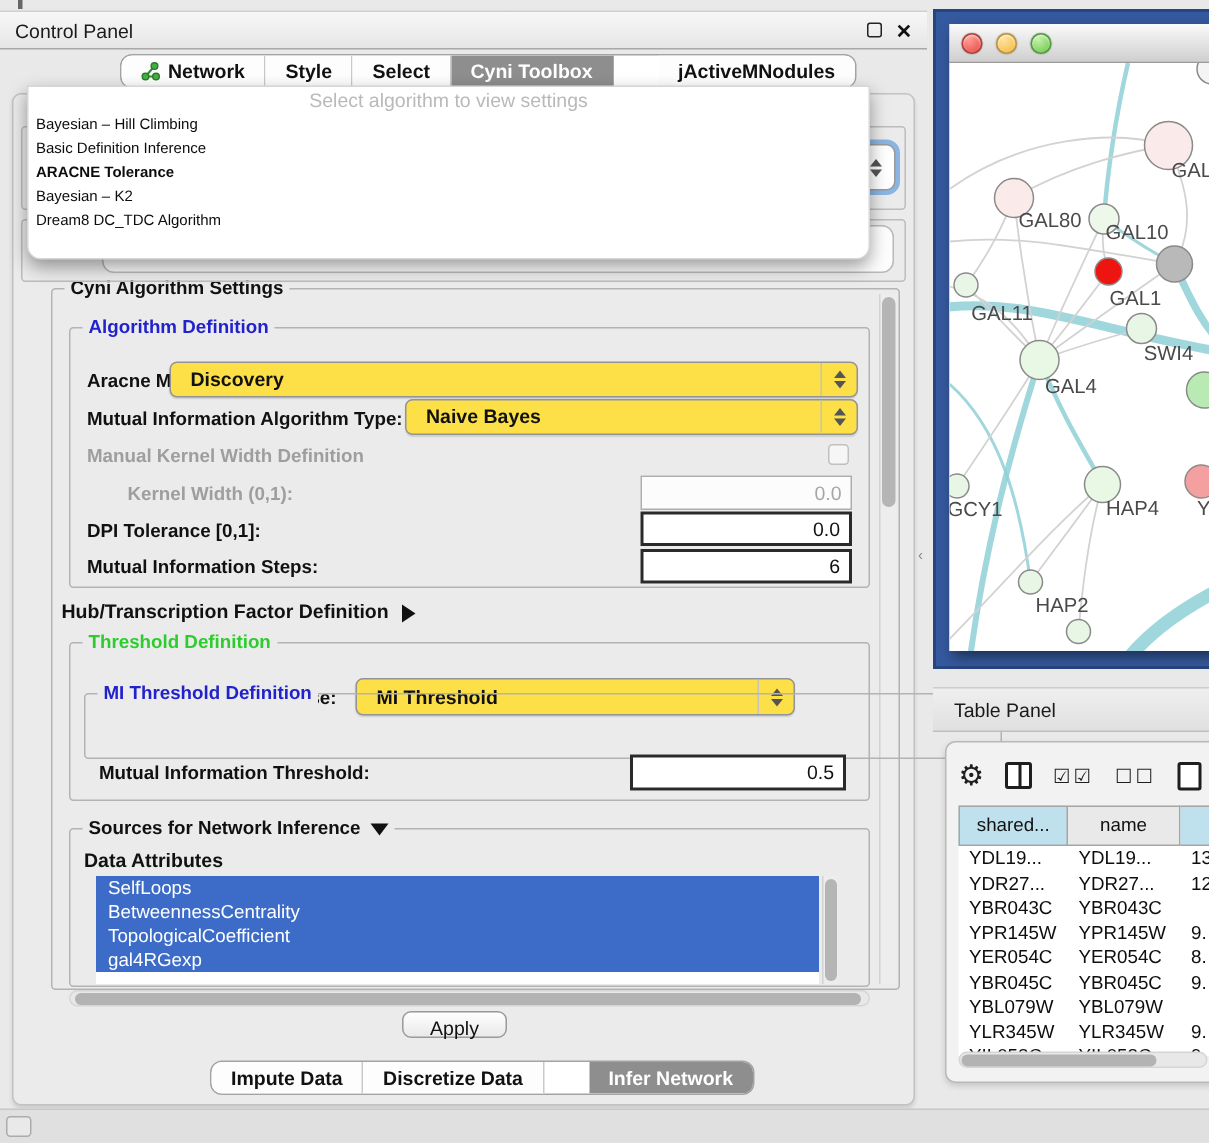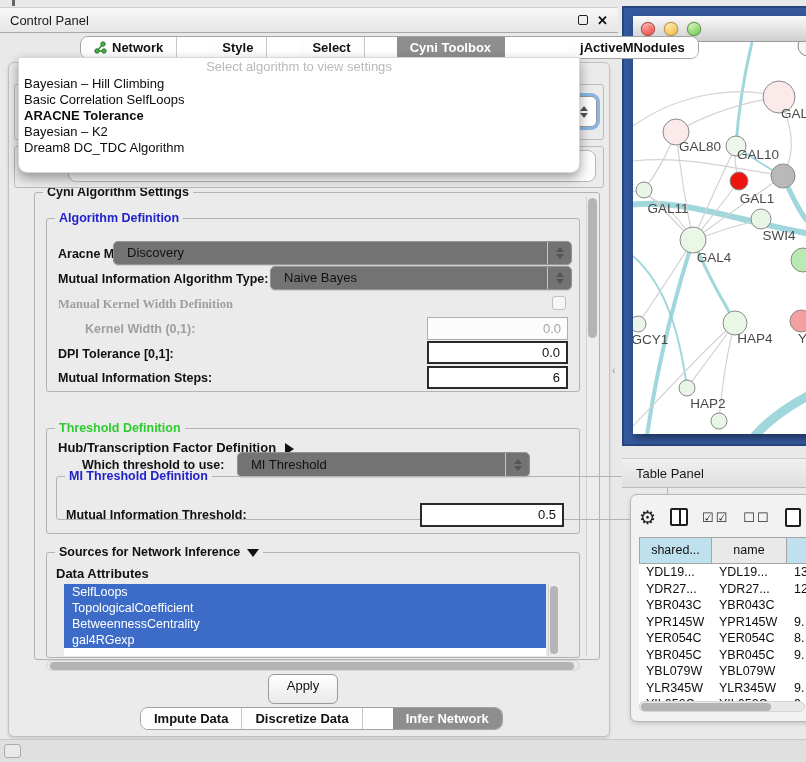--- a/index.html
+++ b/index.html
@@ -27,31 +27,31 @@
     position:absolute; left:8px; top:62px; width:602px; height:675px;
     border:1px solid #c2c2c2; border-radius:6px; background:#ebebeb;
     box-shadow:0 2px 3px rgba(0,0,0,0.12);
   }
 
   
   .tabstrip { position:absolute; display:flex; height:23px; border:1px solid #a3a3a3; border-radius:8px; background:#fff; overflow:hidden; z-index:20; }
   .tabstrip .tab { display:flex; align-items:center; gap:5px; padding:0 13px; font-size:13px; font-weight:bold; color:#111; border-right:1px solid #c9c9c9; background:#fdfdfd; white-space:nowrap; }
   .tabstrip .tab:last-child { border-right:none;margin-left:30px; }
   .tabstrip .tab.selected { background:var(--tab-selected-gray,#8e8e8e); color:#fff; border-right-color:var(--tab-selected-gray,#8e8e8e); }
-  #top-tabs { left:80px; top:36px;gap:32px; }
+  #top-tabs { left:80px; top:36px; }
   #bottom-tabs { left:140px; top:707px; }
 
   
   #algo-popup {
     position:absolute; left:18px; top:57px; width:562px; height:116px;
     background:#fff; border:1px solid #d6d6d6; border-radius:0 0 9px 9px;
     box-shadow:0 5px 12px rgba(0,0,0,0.38); z-index:50; overflow:hidden;
   }
   .dd-prompt { height:18px; text-align:center; font-size:13px; color:#b9b9b9; line-height:17px; }
-  .dd-item { height:16px; line-height:16px; font-size:13px; color:#0c0c0c; padding-left:5px; white-space:nowrap; }
+  .dd-item { height:16px; line-height:16px; font-size:10px; color:#0c0c0c; padding-left:5px; white-space:nowrap; }
   .dd-bold { font-weight:bold; }
 
   
   .ghost-grp { position:absolute; border:1px solid #bcbcbc; border-radius:3px; z-index:5; }
   #ghost-combo-btn {
     position:absolute; left:563px; top:96px; width:34px; height:31px;
     background:#fff; border:1px solid #9a9a9a; border-radius:6px;
     box-shadow:0 0 0 3px rgba(106,163,224,0.75); z-index:6;
   }
   #ghost-combo2 {
@@ -63,21 +63,21 @@
   
   .grp { position:absolute; border:1px solid #b3b3b3; border-radius:3px; }
   .grp-title { position:absolute; top:-8px; left:8px; background:#ebebeb; padding:0 4px; font-size:12.5px; font-weight:bold; line-height:15px; white-space:nowrap; }
   .t-black { color:#111; }
   .t-blue  { color:var(--group-title-blue,#2222cc); }
   .t-green { color:var(--group-title-green,#2ecc2e); }
 
   .lbl { position:absolute; font-size:12.5px; font-weight:bold; color:#111; white-space:nowrap; }
   .lbl.dis { color:#9e9e9e; }
 
-  .combo { position:absolute; background:#737373; border:1px solid #949494; border-radius:5px; box-shadow:0 1px 1px rgba(0,0,0,0.12); }
+  .combo { position:absolute; background:#fde047; border:1px solid #949494; border-radius:5px; box-shadow:0 1px 1px rgba(0,0,0,0.12);font-weight:bold; }
   .combo-text { font-size:13px; color:#111; padding-left:13px; white-space:nowrap; overflow:hidden; }
   .spin { position:absolute; right:0; top:0; bottom:0; width:24px; border-left:1px solid #c4c4c4; display:flex; flex-direction:column; align-items:center; justify-content:center; gap:2px; }
   .tri-up    { width:0; height:0; border-left:4px solid transparent; border-right:4px solid transparent; border-bottom:5px solid #555; }
   .tri-down  { width:0; height:0; border-left:4px solid transparent; border-right:4px solid transparent; border-top:5px solid #555; }
   .tri-right { display:inline-block; width:0; height:0; border-top:6px solid transparent; border-bottom:6px solid transparent; border-left:9px solid #111; margin-left:9px; vertical-align:middle; }
   .tri-dn-lg { display:inline-block; width:0; height:0; border-left:6px solid transparent; border-right:6px solid transparent; border-top:8px solid #111; margin-left:7px; vertical-align:middle; }
 
   .field { position:absolute; background:#fff; border:2px solid #2a2a2a; font-size:13px; color:#111; text-align:right; padding-right:6px; }
   .field.dis { border:1px solid #aeaeae; color:#a6a6a6; background:#fcfcfc; }
   .checkbox { position:absolute; width:14px; height:14px; background:#f6f6f6; border:1px solid #c0c0c0; border-radius:3px; }
@@ -87,21 +87,21 @@
   .vthumb { position:absolute; background:#b5b5b5; border-radius:5px; }
   .htrack { position:absolute; background:#e8e8e8; border-radius:6px; border:1px solid #d5d5d5; }
   .hthumb { position:absolute; background:#b3b3b3; border-radius:5px; }
 
   
   #attr-list { position:absolute; left:64px; top:584px; width:482px; height:72px; overflow:hidden; background:#ffffff; }
   .attr-item { height:16px; line-height:16px; font-size:12.5px; color:#fff; background:var(--selection-blue,#3d6cc8); padding-left:8px; white-space:nowrap; }
 
   
   #apply-btn {
-    position:absolute; left:268px; top:674px; width:70px; height:30px;
+    position:absolute; left:268px; top:674px; width:70px; height:18px;
     background:linear-gradient(#ffffff,#e9e9e9); border:1px solid #9a9a9a; border-radius:6px;
     font-size:13px; color:#111; text-align:center; line-height:21px;
   }
 
   .bottom-strip { position:absolute; left:0; top:739px; width:806px; height:23px; background:#e0e0e0; border-top:1px solid #c8c8c8; }
   .mini-btn { position:absolute; left:4px; top:744px; width:17px; height:14px; background:#e9e9e9; border:1px solid #ababab; border-radius:3px; }
   .splitter-dot { position:absolute; left:612px; top:365px; font-size:10px; color:#8a8a8a; }
 
   
   #net-frame { position:absolute; left:622px; top:6px; width:200px; height:440px; background:var(--frame-blue,#35599e); box-shadow:inset 0 0 0 2px #27457e; }
@@ -188,21 +188,21 @@
         <div class="tri-down"></div>
       </div>
   </div>
   <div class="ghost-grp" style="left:14px; top:146px; width:590px; height:42px;"></div>
   <div id="ghost-combo2">galFiltered.sif default node</div>
 
   <div id="algo-popup">
     <div class="dd-prompt">Select algorithm to view settings</div>
     <div>
         <div class="dd-item">Bayesian – Hill Climbing</div>
-        <div class="dd-item">Basic Correlation SelfLoops</div>
+        <div class="dd-item">Basic Definition Inference</div>
         <div class="dd-item dd-bold">ARACNE Tolerance</div>
         <div class="dd-item">Bayesian – K2</div>
         <div class="dd-item">Dream8 DC_TDC Algorithm</div>
       </div>
   </div>
 
   <div class="grp" style="left:34px; top:192px; width:566px; height:468px;">
     <div class="grp-title t-black">Cyni Algorithm Settings</div>
   </div>
   <div class="vtrack" style="left:586px; top:196px; width:12px; height:460px;"></div>
@@ -223,63 +223,63 @@
 
   <div class="lbl" style="left:58px; top:272px;">Mutual Information Algorithm Type:</div>
   <div class="combo" style="left:270px; top:266px; width:302px; height:24px;">
     <div class="combo-text" style="line-height:22px;">Naive Bayes</div>
     <div class="spin">
         <div class="tri-up"></div>
         <div class="tri-down"></div>
       </div>
   </div>
 
-  <div class="lbl dis" style="left:58px; top:297px;font-family:Liberation Serif, serif;">Manual Kernel Width Definition</div>
+  <div class="lbl dis" style="left:58px; top:297px;">Manual Kernel Width Definition</div>
   <div class="checkbox" style="left:552px; top:296px;"></div>
 
   <div class="lbl dis" style="left:58px; top:322px;margin-left:27px;">Kernel Width (0,1):</div>
   <div class="field dis" style="left:427px; top:317px; width:141px; height:23px; line-height:21px;">0.0</div>
 
   <div class="lbl" style="left:58px; top:347px;">DPI Tolerance [0,1]:</div>
   <div class="field" style="left:427px; top:341px; width:141px; height:23px; line-height:19px;">0.0</div>
 
   <div class="lbl" style="left:58px; top:371px;">Mutual Information Steps:</div>
   <div class="field" style="left:427px; top:366px; width:141px; height:23px; line-height:19px;">6</div>
 
-  <div class="lbl" style="left:58px; top:400px; font-size:13px;margin-top:40px;">
+  <div class="lbl" style="left:41px; top:400px; font-size:13px;">
     <span>Hub/Transcription Factor Definition</span><span class="tri-right"></span>
   </div>
 
   <div class="grp" style="left:46px; top:428px; width:534px; height:106px;">
     <div class="grp-title t-green">Threshold Definition</div>
   </div>
   <div class="lbl" style="left:82px; top:458px;">Which threshold to use:</div>
   <div class="combo" style="left:237px; top:452px; width:293px; height:25px;">
     <div class="combo-text" style="line-height:23px;">MI Threshold</div>
     <div class="spin">
         <div class="tri-up"></div>
         <div class="tri-down"></div>
       </div>
   </div>
-  <div class="grp" style="left:56px; top:476px; width:612px; height:44px;">
+  <div class="grp" style="left:56px; top:462px; width:612px; height:44px;">
     <div class="grp-title t-blue">MI Threshold Definition</div>
   </div>
   <div class="lbl" style="left:66px; top:508px;">Mutual Information Threshold:</div>
   <div class="field" style="left:420px; top:503px; width:144px; height:24px; line-height:20px;">0.5</div>
 
   <div class="grp" style="left:46px; top:552px; width:534px; height:106px;">
     <div class="grp-title t-black">
       <span>Sources for Network Inference</span><span class="tri-dn-lg"></span>
     </div>
   </div>
   <div class="lbl" style="left:56px; top:566px; font-size:13px;">Data Attributes</div>
   <div id="attr-list">
       <div class="attr-item">SelfLoops</div>
+      <div class="attr-item">BetweennessCentrality</div>
       <div class="attr-item">TopologicalCoefficient</div>
-      <div class="attr-item">BetweennessCentrality</div>
       <div class="attr-item">gal4RGexp</div>
     </div>
   <div class="vtrack" style="left:548px; top:584px; width:11px; height:72px;"></div>
   <div class="vthumb" style="left:549.5px; top:586px; width:8px; height:68px;"></div>
   <div class="htrack" style="left:46px; top:660px; width:534px; height:11px;"></div>
   <div class="hthumb" style="left:50px; top:661.5px; width:524px; height:8px;"></div>
 
   <div id="apply-btn">Apply</div>
 
   <div id="bottom-tabs" class="tabstrip">

